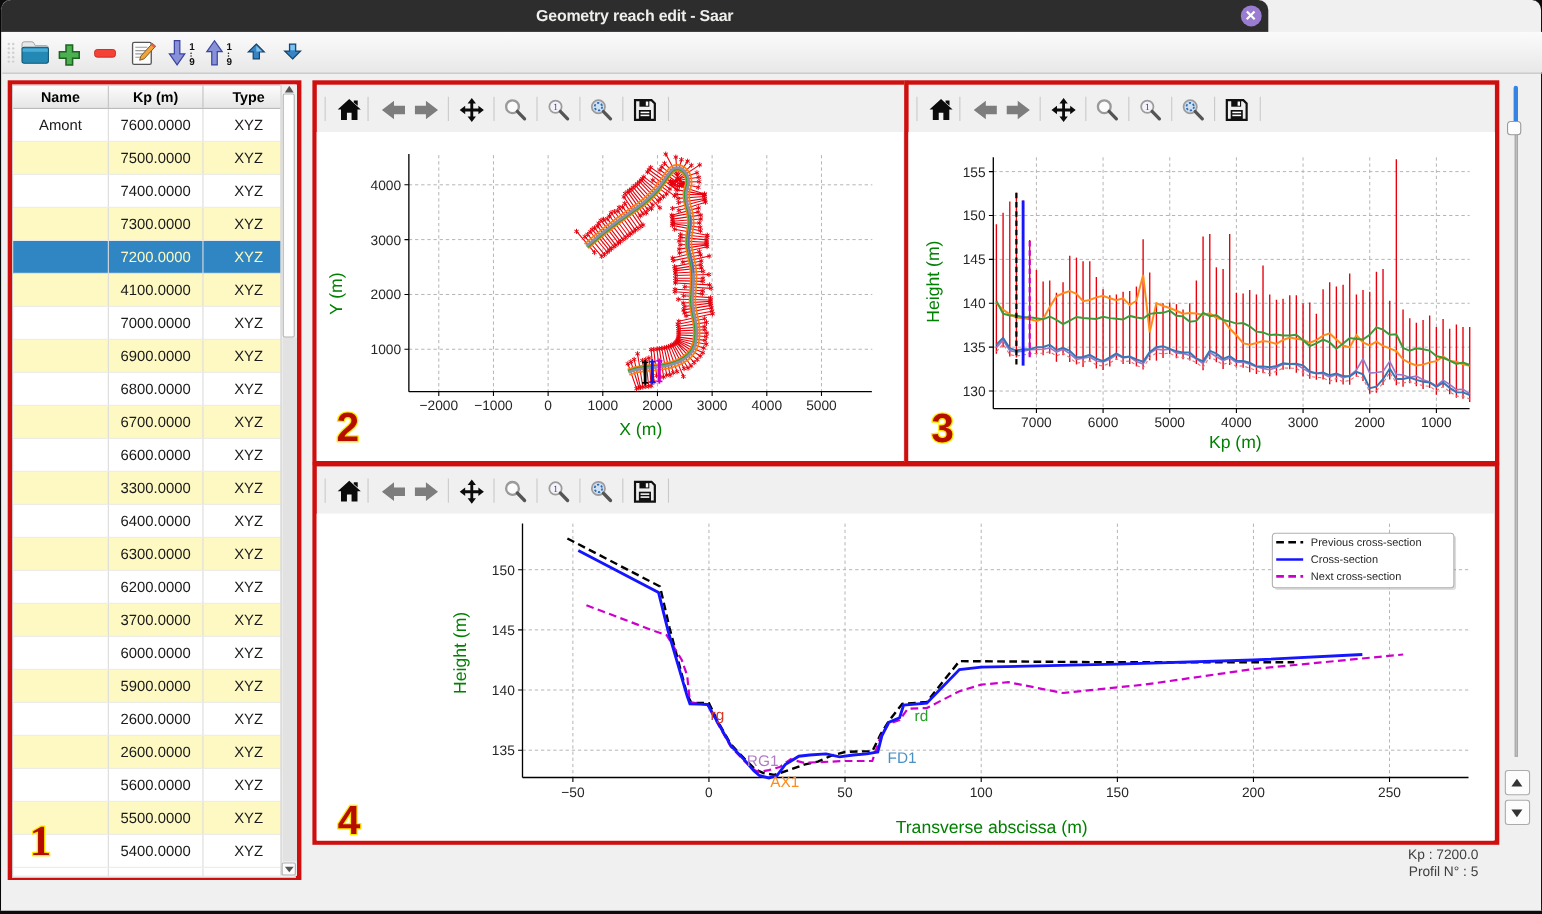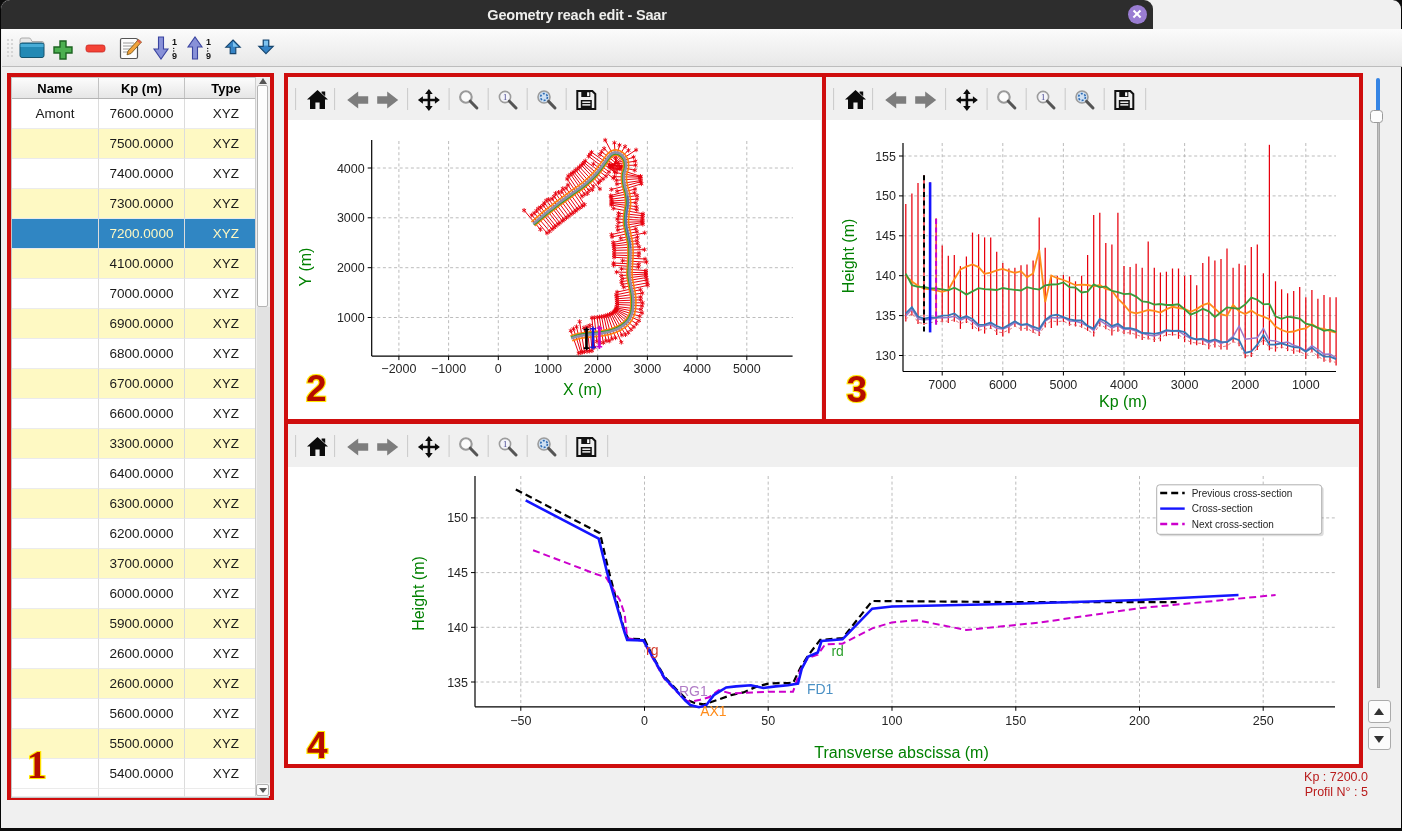--- a/index.html
+++ b/index.html
@@ -24,21 +24,21 @@
 .thead div{display:flex;align-items:center;justify-content:center;border-right:1px solid #c2c2c2}
 .trow{display:flex;height:30px;font-size:13.5px;color:#1a1a1a}
 .trow div{display:flex;align-items:center;justify-content:center;border-right:1px solid #dcdcdc;border-bottom:1px solid #ebebeb}
 .trow.odd{background:#fef9c3}
 .trow.sel{background:#3086c3;color:#fef9c3}
 .c1{width:87px}.c2{width:86px}.c3{width:83px}
 .sbar{position:absolute;right:0.5px;top:0px;width:15px;background:#efefef;border-left:1px solid #cfcfcf}
 .thumb{position:absolute;left:1.5px;width:11px;background:#fdfdfd;border:1px solid #b4b4b4;border-radius:2px}
 .sbtn{position:absolute;width:23px;height:23px;background:#fcfcfc;border:1px solid #ababab;border-radius:3px}
 .tri{width:0;height:0;position:absolute}
-.kptxt{position:absolute;font-size:12.5px;color:#b91c1c;text-align:right;right:33px}
+.kptxt{position:absolute;font-size:12.5px;color:#404040;text-align:right;right:57px}
 </style></head>
 <body>
 
 <svg width="0" height="0" style="position:absolute">
 <defs>
 <g id="ic-home">
         <path d="M10.5 0 L21 9.6 L18 9.6 L18 19 L12.6 19 L12.6 12.6 L8.4 12.6 L8.4 19 L3 19 L3 9.6 L0 9.6 Z M14.6 1.4 L18.2 1.4 L18.2 6.2 L14.6 3.1 Z" fill="#0b0b0b"></path>
       </g>
 <g id="ic-back">
         <path d="M0 10 L11 1.5 L11 6.2 L21 6.2 L21 13.8 L11 13.8 L11 18.5 Z" fill="#7d7d7d"></path>

